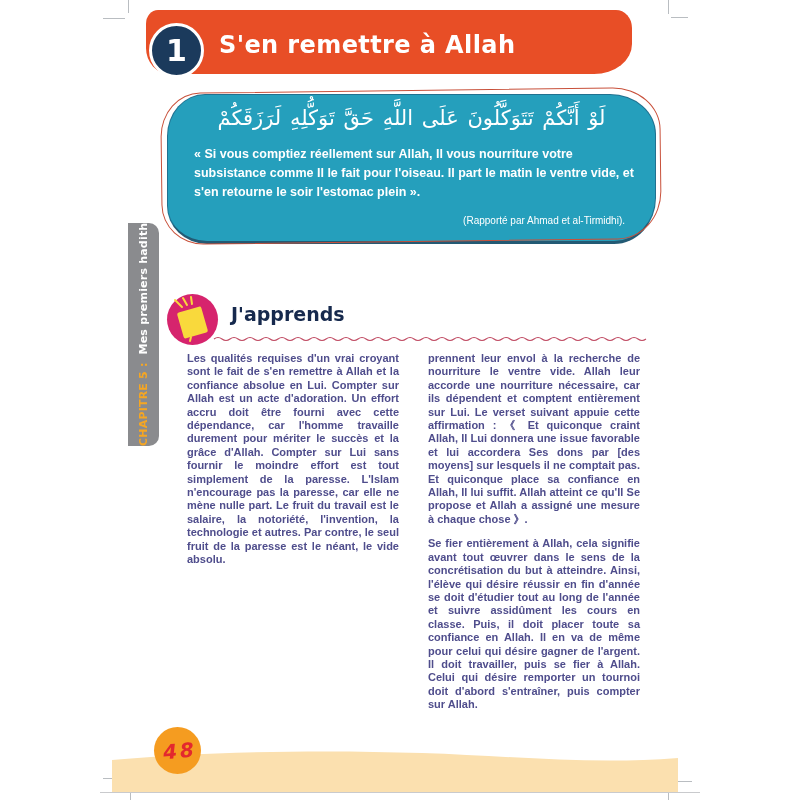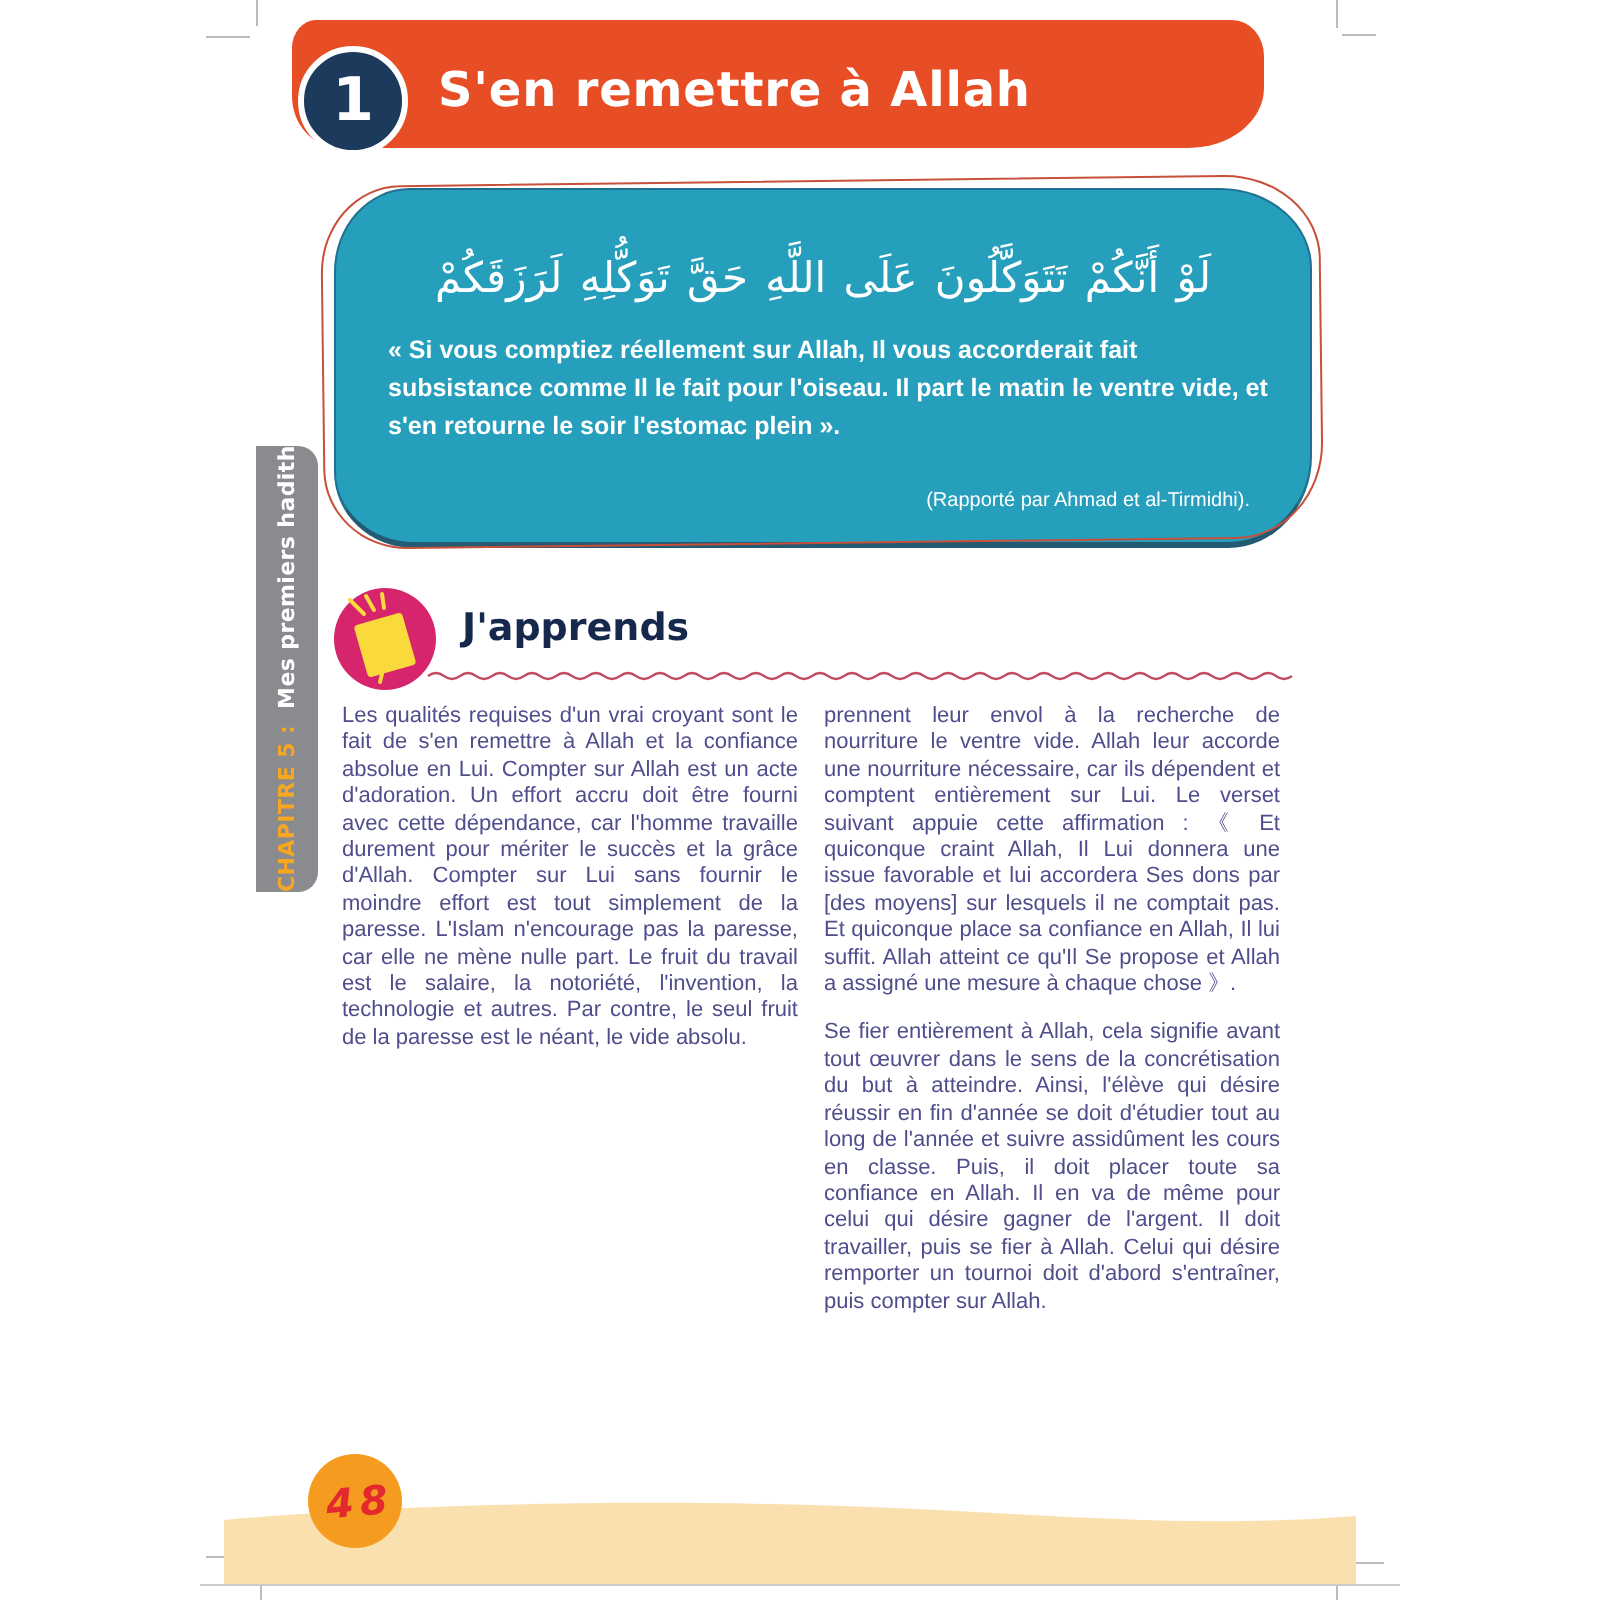--- a/index.html
+++ b/index.html
@@ -27,26 +27,26 @@
     font-weight: bold; font-size: 30px;
   }
   .banner-title {
     position: absolute; left: 219px; top: 31px;
     color: #ffffff; font-family: "DejaVu Sans", sans-serif;
     font-weight: bold; font-size: 24px; letter-spacing: .4px;
   }
 
   
   .hadith {
-    position: absolute; left: 167px; top: 94px; width: 489px; height: 180px;
+    position: absolute; left: 167px; top: 94px; width: 489px; height: 150px;
     background: #259FBC;
     border: 1px solid rgba(27,58,92,.45);
     border-bottom: 3px solid #235a74;
     border-radius: 38px 46px 42px 40px / 42px 40px 46px 38px;
-    padding: 27px 26px 12px;
+    padding: 6px 26px 12px;
   }
   .hadith::before {
     content: ""; position: absolute; inset: -5px -6px -1px -7px;
     border: 1.3px solid #C8503A;
     border-radius: 40px 48px 44px 42px / 44px 42px 48px 40px;
     transform: rotate(-.7deg); pointer-events: none;
   }
   .arabic {
     color: #fff; text-align: center; direction: rtl;
     font-family: "DejaVu Sans", sans-serif;
@@ -84,21 +84,21 @@
   }
   .wave-divider { position: absolute; left: 213px; top: 329px; }
 
   
   .columns {
     position: absolute; left: 171px; top: 352px; width: 469px;
     display: flex; gap: 13px;
     color: #4F4D8C; font-size: 11px; line-height: 13.4px; text-align: justify;
   }
   .col { width: 228px; }
-  .col p { margin: 0 0 11px 0; }
+  .col p { margin: 0 0 11px 16px; font-weight: bold; }
 
   
   .footer-wave { position: absolute; left: 112px; top: 748px; }
   .page-circle {
     position: absolute; left: 154px; top: 727px; width: 47px; height: 47px;
     background: #F59C20; border-radius: 50%;
     display: flex; align-items: center; justify-content: center;
   }
   .page-num {
     color: #E3282E; font-family: "DejaVu Sans", sans-serif;
@@ -123,21 +123,21 @@
 <div class="crop" style="left:668px; top:786px; width:1px; height:14px;"></div>
 
 <div class="banner"></div>
 <div class="lesson-circle">
   <span>1</span>
 </div>
 <div class="banner-title">S'en remettre à Allah</div>
 
 <div class="hadith">
   <div class="arabic">لَوْ أَنَّكُمْ تَتَوَكَّلُونَ عَلَى اللَّهِ حَقَّ تَوَكُّلِهِ لَرَزَقَكُمْ</div>
-  <div class="translation">« Si vous comptiez réellement sur Allah, Il vous accorderait fait subsistance comme Il le fait pour l'oiseau. Il part le matin le ventre vide, et s'en retourne le soir l'estomac plein ».</div>
+  <div class="translation">« Si vous comptiez réellement sur Allah, Il vous nourriture votre subsistance comme Il le fait pour l'oiseau. Il part le matin le ventre vide, et s'en retourne le soir l'estomac plein ».</div>
   <div class="source">(Rapporté par Ahmad et al-Tirmidhi).</div>
 </div>
 
 <div class="chapter-tab">
   <div class="tab-text">
     <span class="chap-label">CHAPITRE 5 :</span><span class="chap-book">Mes premiers hadiths</span>
   </div>
 </div>
 
 <div class="section-icon">

